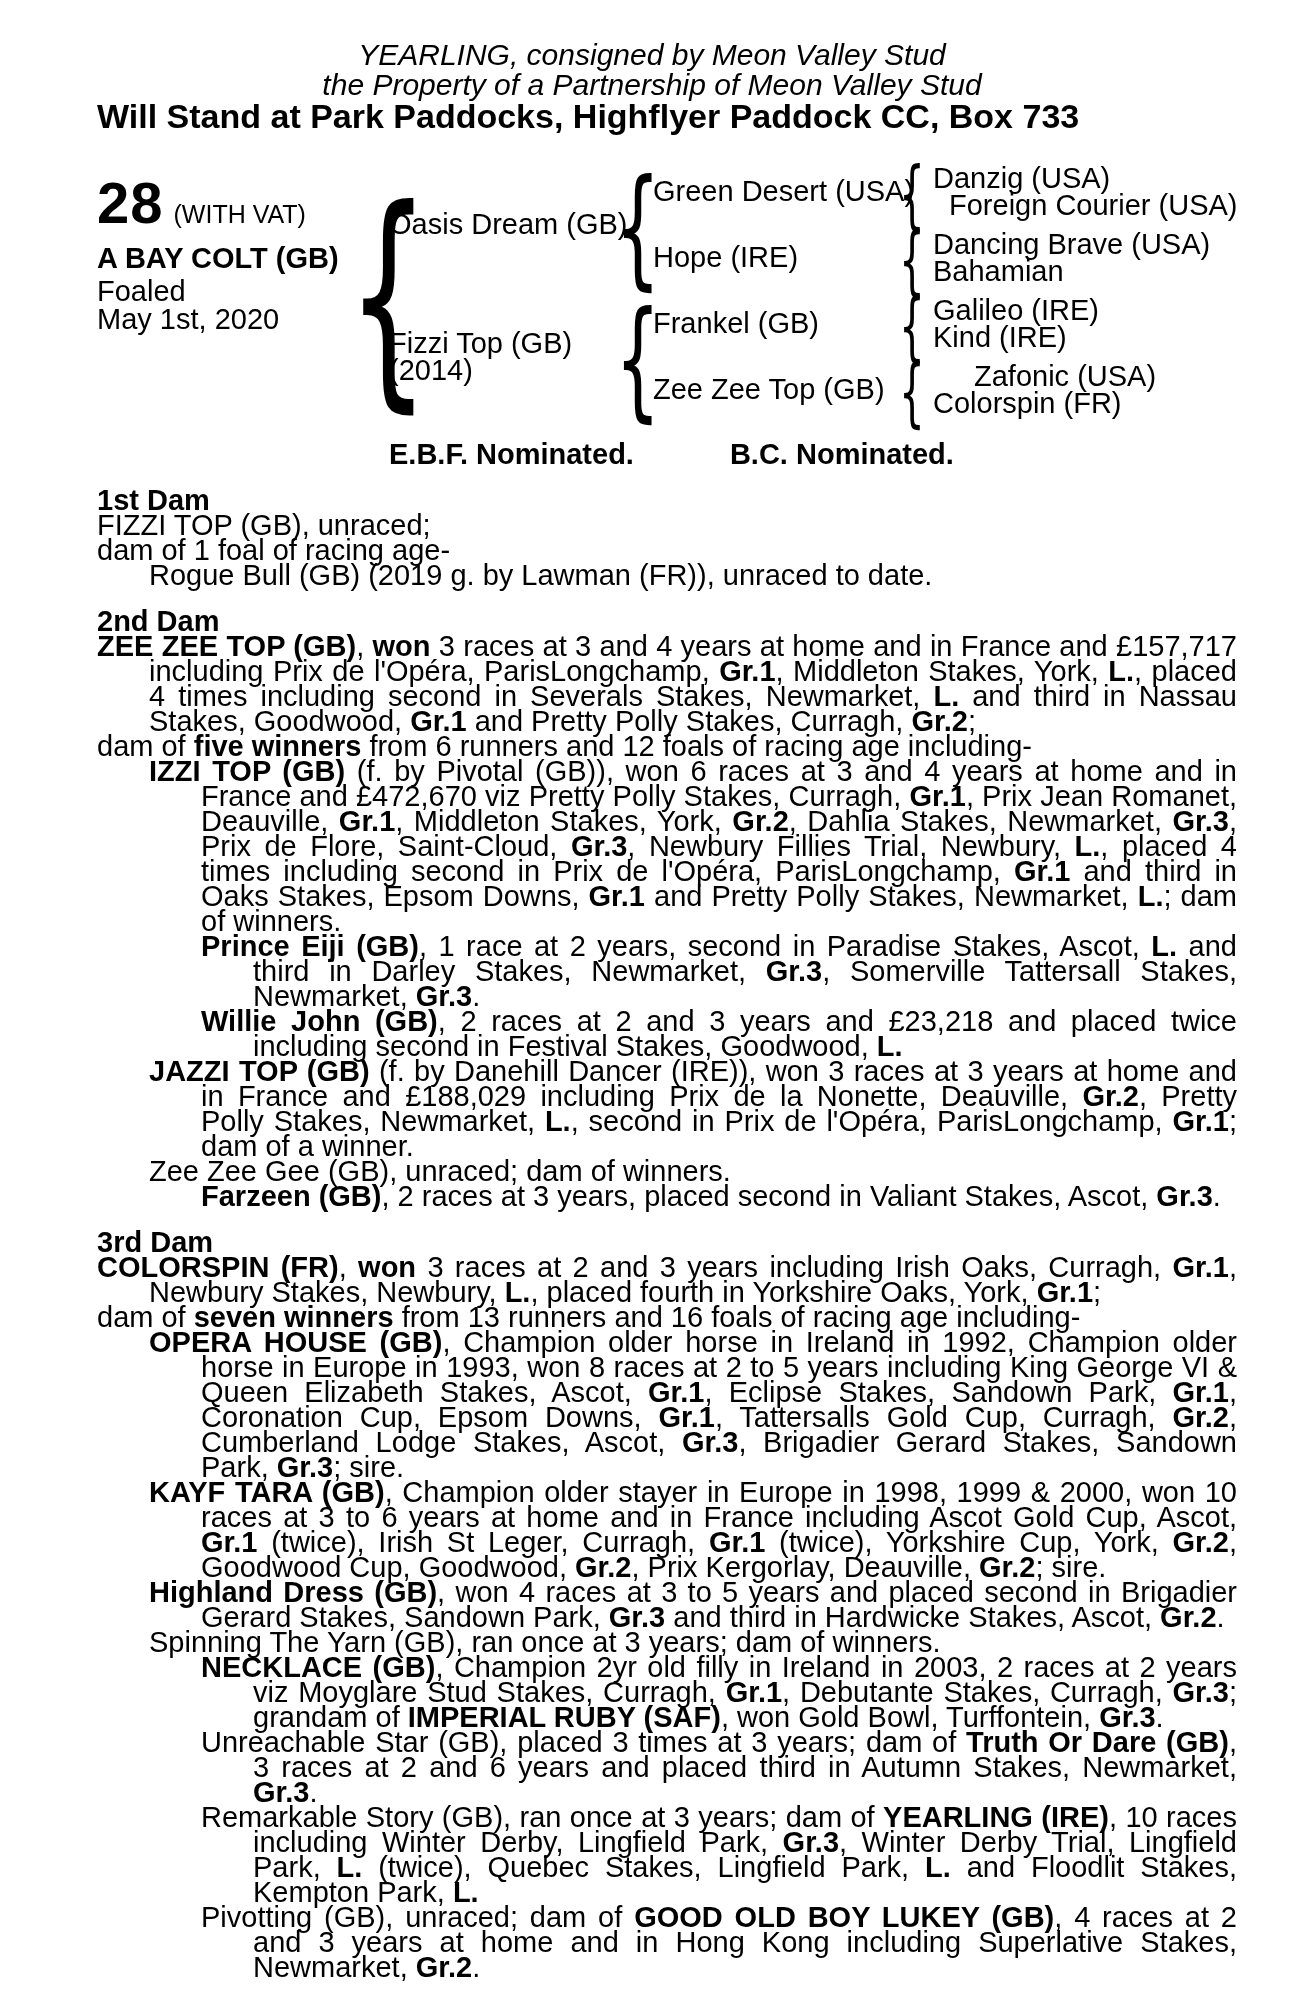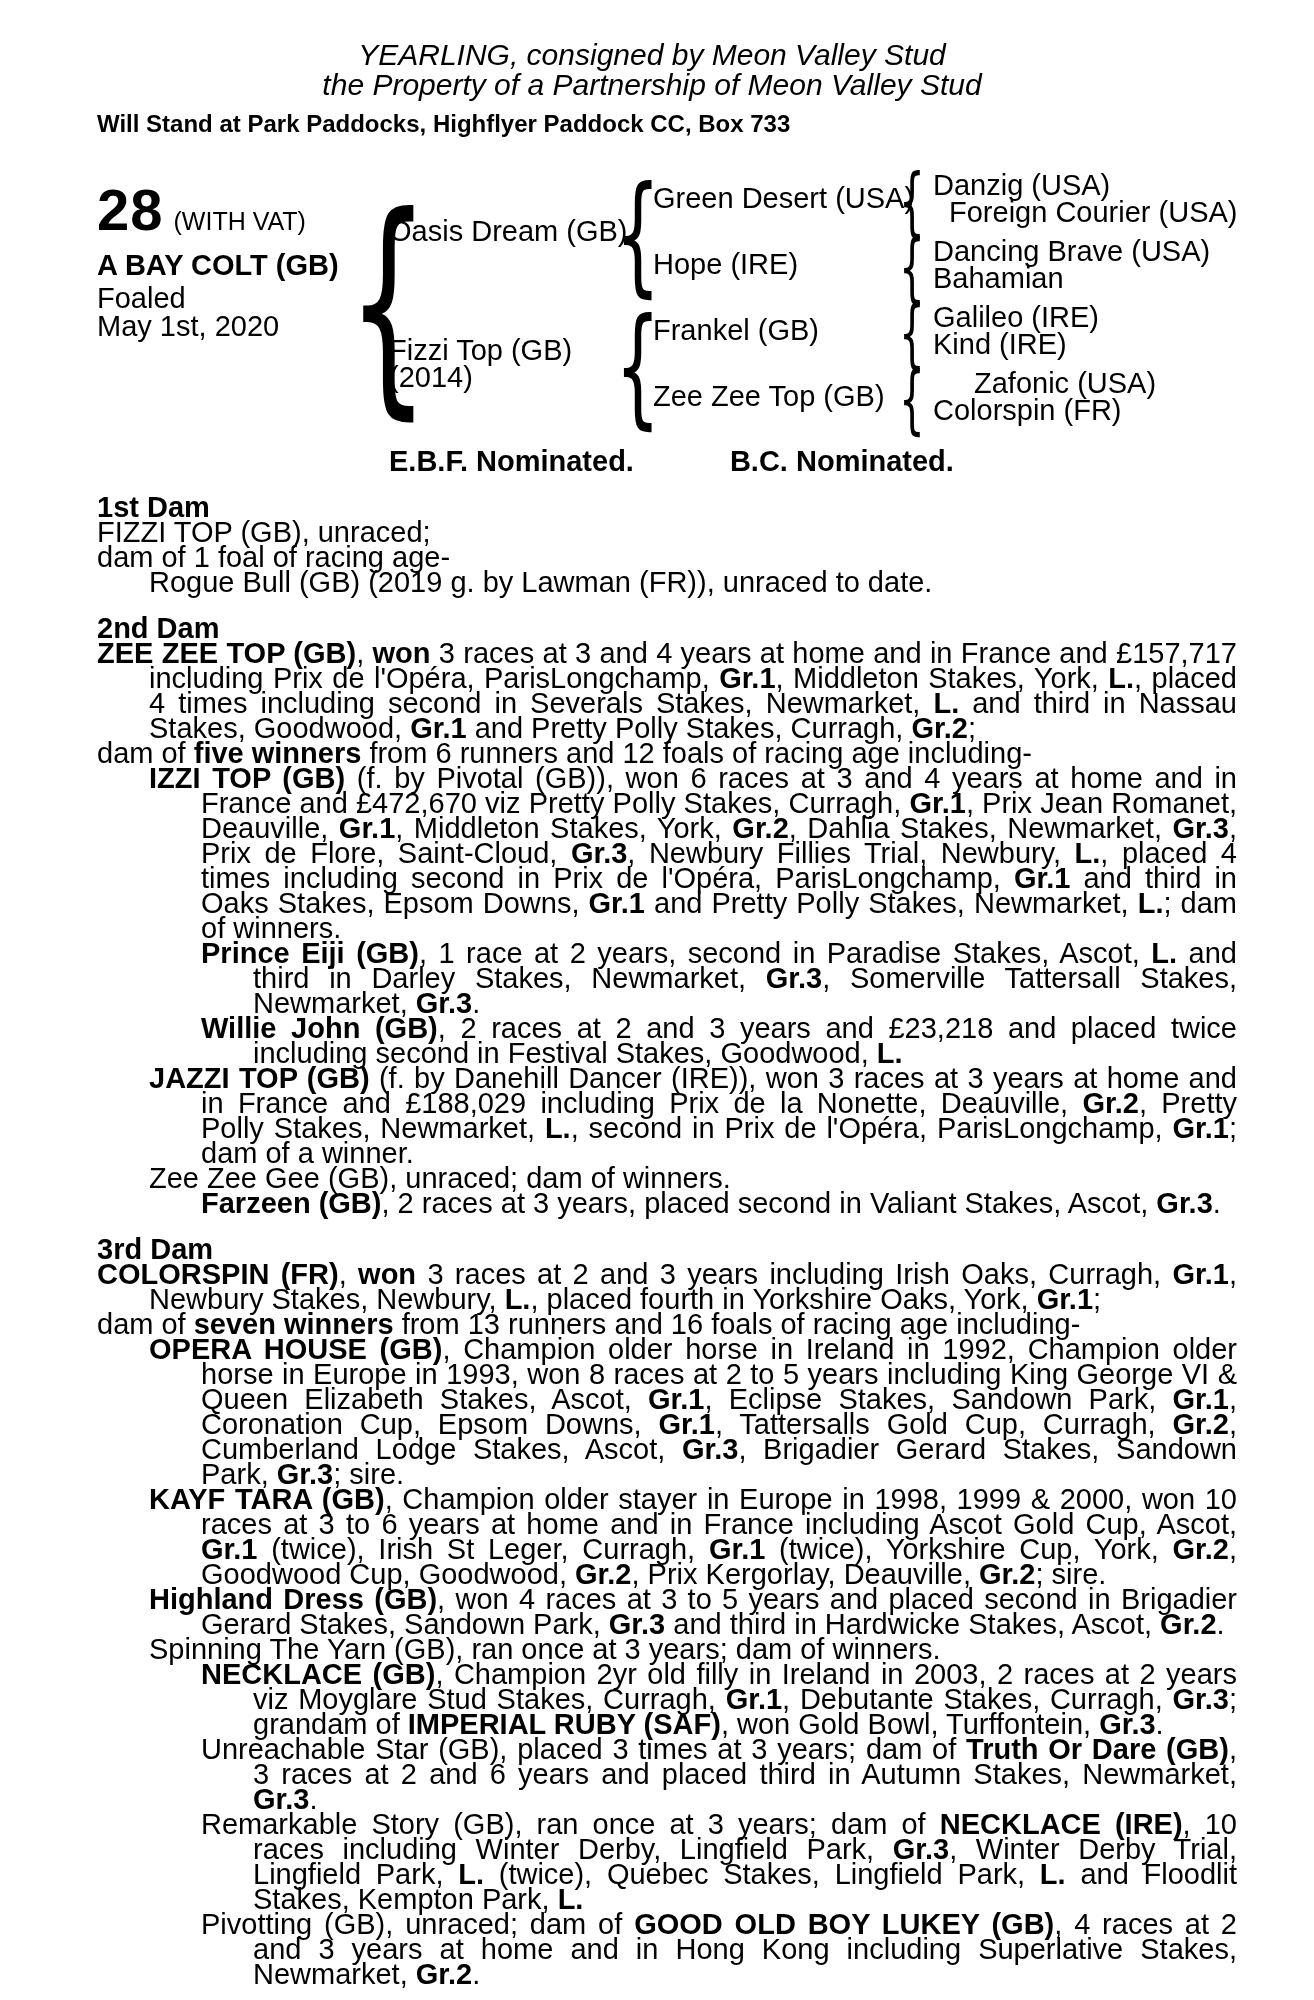--- a/index.html
+++ b/index.html
@@ -4,21 +4,21 @@
 <style>
   html,body{margin:0;padding:0;background:#ffffff;}
   body{
     width:1314px;height:2000px;overflow:hidden;color:#000;
     font-family:"Liberation Sans",sans-serif;font-size:29px;line-height:25px;
   }
   .content{padding:0 77px 0 97px;}
   
   .title-wrap{padding-top:40px;text-align:center;width:1110px;}
   .title-line{font-style:italic;font-size:30px;line-height:30px;}
-  .stand-line{font-weight:bold;font-size:24px;line-height:27px;margin-top:10px;}
+  .stand-line{font-weight:bold;font-size:34px;line-height:27px;margin-top:3px;}
   
   .pedigree{position:relative;height:256px;margin-top:36px;}
   .pp{position:absolute;white-space:nowrap;}
   .lot-number{font-weight:bold;font-size:58px;line-height:50px;letter-spacing:1px;}
   .vat{font-size:25px;margin-left:10px;}
   .colt-name{font-weight:bold;}
   .brace{
     position:absolute;font-family:"DejaVu Sans",sans-serif;line-height:1;
     transform:scaleX(.55);transform-origin:left center;font-weight:400;
   }
@@ -102,17 +102,17 @@
       <p class="cat ind2"><b>Farzeen (GB)</b><span>, 2 races at 3 years, placed second in Valiant Stakes, Ascot, </span><b>Gr.3</b><span>.</span></p>
       <div class="dam-heading">3rd Dam</div>
       <p class="cat ind0"><b>COLORSPIN (FR)</b><span>, </span><b>won</b><span> 3 races at 2 and 3 years including Irish Oaks, Curragh, </span><b>Gr.1</b><span>, Newbury Stakes, Newbury, </span><b>L.</b><span>, placed fourth in Yorkshire Oaks, York, </span><b>Gr.1</b><span>;</span></p>
       <p class="cat ind0"><span>dam of </span><b>seven winners</b><span> from 13 runners and 16 foals of racing age including-</span></p>
       <p class="cat ind1"><b>OPERA HOUSE (GB)</b><span>, Champion older horse in Ireland in 1992, Champion older horse in Europe in 1993, won 8 races at 2 to 5 years including King George VI &amp; Queen Elizabeth Stakes, Ascot, </span><b>Gr.1</b><span>, Eclipse Stakes, Sandown Park, </span><b>Gr.1</b><span>, Coronation Cup, Epsom Downs, </span><b>Gr.1</b><span>, Tattersalls Gold Cup, Curragh, </span><b>Gr.2</b><span>, Cumberland Lodge Stakes, Ascot, </span><b>Gr.3</b><span>, Brigadier Gerard Stakes, Sandown Park, </span><b>Gr.3</b><span>; sire.</span></p>
       <p class="cat ind1"><b>KAYF TARA (GB)</b><span>, Champion older stayer in Europe in 1998, 1999 &amp; 2000, won 10 races at 3 to 6 years at home and in France including Ascot Gold Cup, Ascot, </span><b>Gr.1</b><span> (twice), Irish St Leger, Curragh, </span><b>Gr.1</b><span> (twice), Yorkshire Cup, York, </span><b>Gr.2</b><span>, Goodwood Cup, Goodwood, </span><b>Gr.2</b><span>, Prix Kergorlay, Deauville, </span><b>Gr.2</b><span>; sire.</span></p>
       <p class="cat ind1"><b>Highland Dress (GB)</b><span>, won 4 races at 3 to 5 years and placed second in Brigadier Gerard Stakes, Sandown Park, </span><b>Gr.3</b><span> and third in Hardwicke Stakes, Ascot, </span><b>Gr.2</b><span>.</span></p>
       <p class="cat ind1"><span>Spinning The Yarn (GB), ran once at 3 years; dam of winners.</span></p>
       <p class="cat ind2"><b>NECKLACE (GB)</b><span>, Champion 2yr old filly in Ireland in 2003, 2 races at 2 years viz Moyglare Stud Stakes, Curragh, </span><b>Gr.1</b><span>, Debutante Stakes, Curragh, </span><b>Gr.3</b><span>; grandam of </span><b>IMPERIAL RUBY (SAF)</b><span>, won Gold Bowl, Turffontein, </span><b>Gr.3</b><span>.</span></p>
       <p class="cat ind2"><span>Unreachable Star (GB), placed 3 times at 3 years; dam of </span><b>Truth Or Dare (GB)</b><span>, 3 races at 2 and 6 years and placed third in Autumn Stakes, Newmarket, </span><b>Gr.3</b><span>.</span></p>
-      <p class="cat ind2"><span>Remarkable Story (GB), ran once at 3 years; dam of </span><b>NECKLACE (IRE)</b><span>, 10 races including Winter Derby, Lingfield Park, </span><b>Gr.3</b><span>, Winter Derby Trial, Lingfield Park, </span><b>L.</b><span> (twice), Quebec Stakes, Lingfield Park, </span><b>L.</b><span> and Floodlit Stakes, Kempton Park, </span><b>L.</b></p>
+      <p class="cat ind2"><span>Remarkable Story (GB), ran once at 3 years; dam of </span><b>YEARLING (IRE)</b><span>, 10 races including Winter Derby, Lingfield Park, </span><b>Gr.3</b><span>, Winter Derby Trial, Lingfield Park, </span><b>L.</b><span> (twice), Quebec Stakes, Lingfield Park, </span><b>L.</b><span> and Floodlit Stakes, Kempton Park, </span><b>L.</b></p>
       <p class="cat ind2"><span>Pivotting (GB), unraced; dam of </span><b>GOOD OLD BOY LUKEY (GB)</b><span>, 4 races at 2 and 3 years at home and in Hong Kong including Superlative Stakes, Newmarket, </span><b>Gr.2</b><span>.</span></p>
     </div>
 
 </div>
 
 </body></html>

